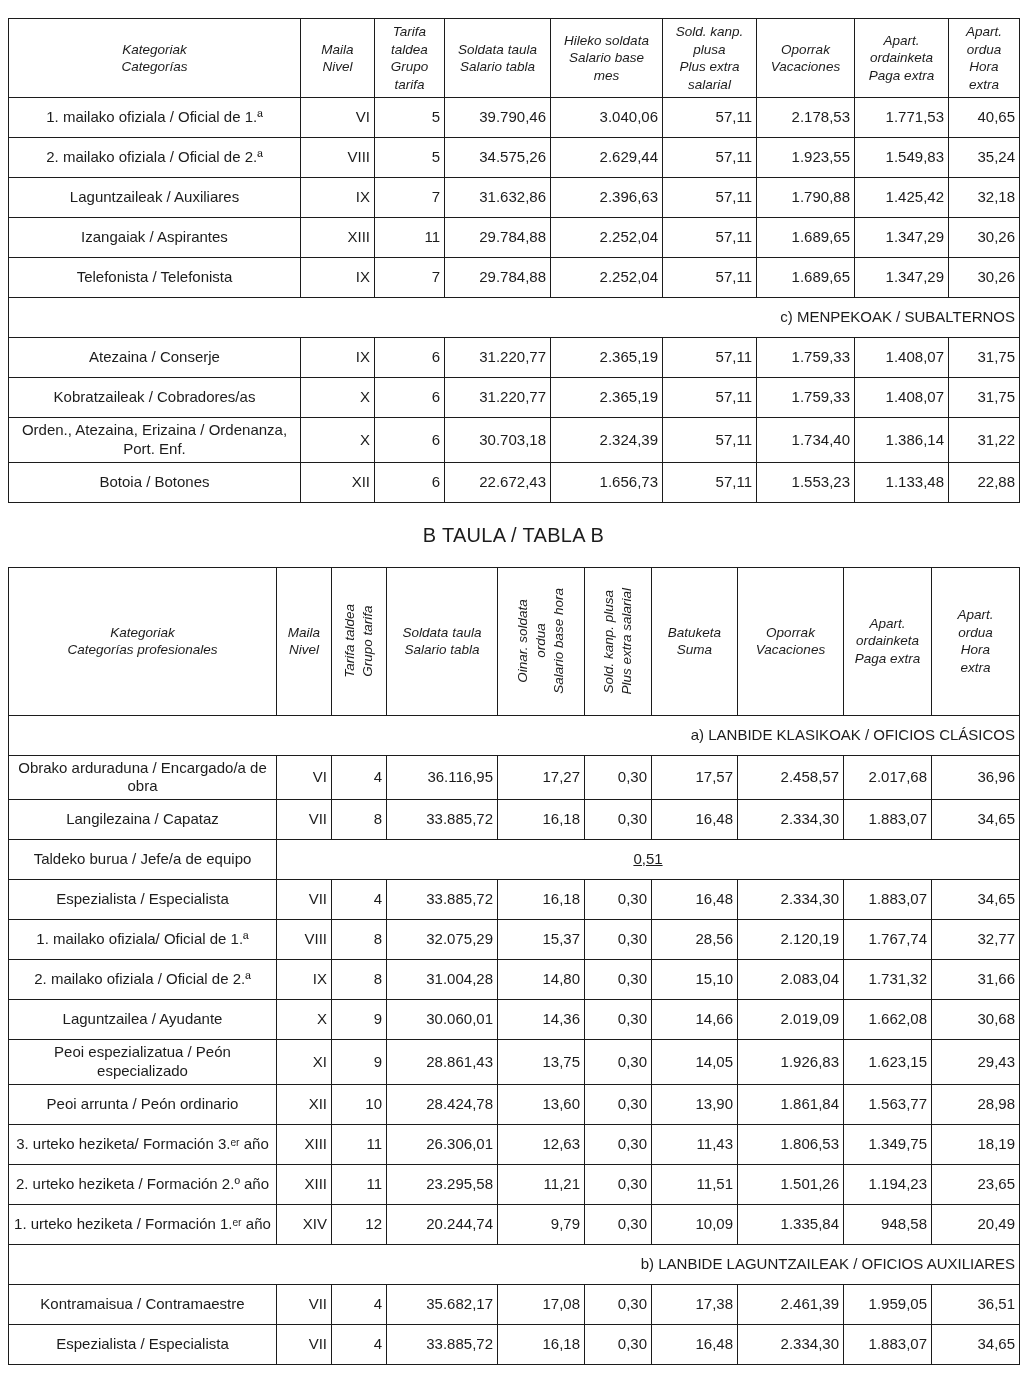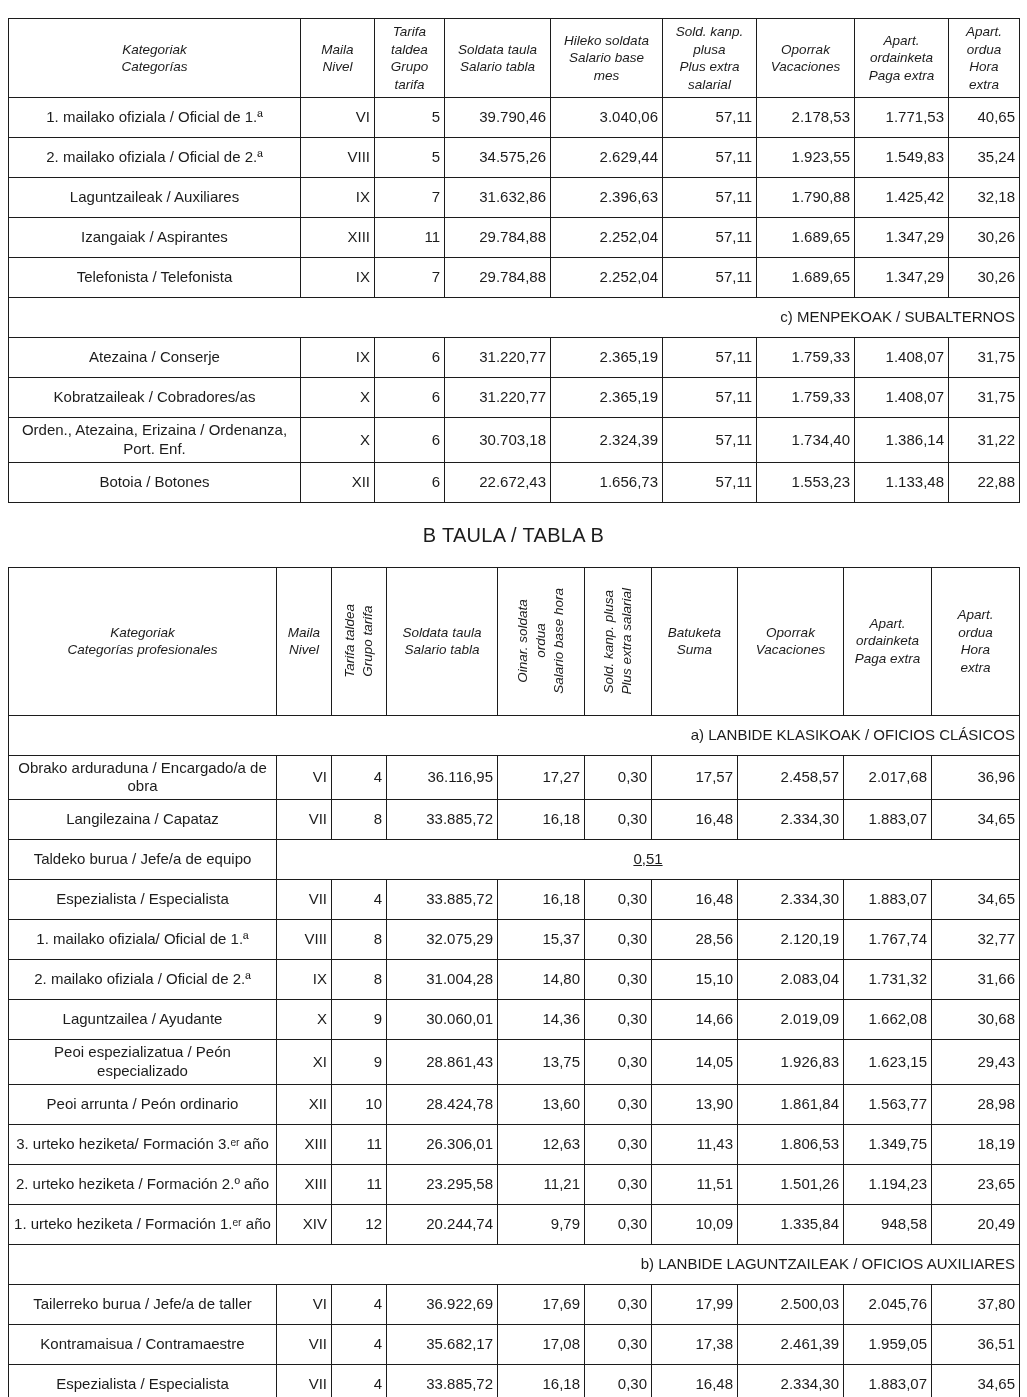--- a/index.html
+++ b/index.html
@@ -410,32 +410,20 @@
           <td class="num">0,30</td>
           <td class="num">10,09</td>
           <td class="num">1.335,84</td>
           <td class="num">948,58</td>
           <td class="num">20,49</td>
         </tr>
         <tr>
           <td colspan="10" class="section-cell">b) LANBIDE LAGUNTZAILEAK / OFICIOS AUXILIARES</td>
         </tr>
         <tr>
-          <td class="cat">Tailerreko burua / Jefe/a de taller</td>
-          <td class="ctr">VI</td>
-          <td class="ctr">4</td>
-          <td class="num">36.922,69</td>
-          <td class="num">17,69</td>
-          <td class="num">0,30</td>
-          <td class="num">17,99</td>
-          <td class="num">2.500,03</td>
-          <td class="num">2.045,76</td>
-          <td class="num">37,80</td>
-        </tr>
-        <tr>
           <td class="cat">Kontramaisua / Contramaestre</td>
           <td class="ctr">VII</td>
           <td class="ctr">4</td>
           <td class="num">35.682,17</td>
           <td class="num">17,08</td>
           <td class="num">0,30</td>
           <td class="num">17,38</td>
           <td class="num">2.461,39</td>
           <td class="num">1.959,05</td>
           <td class="num">36,51</td>

